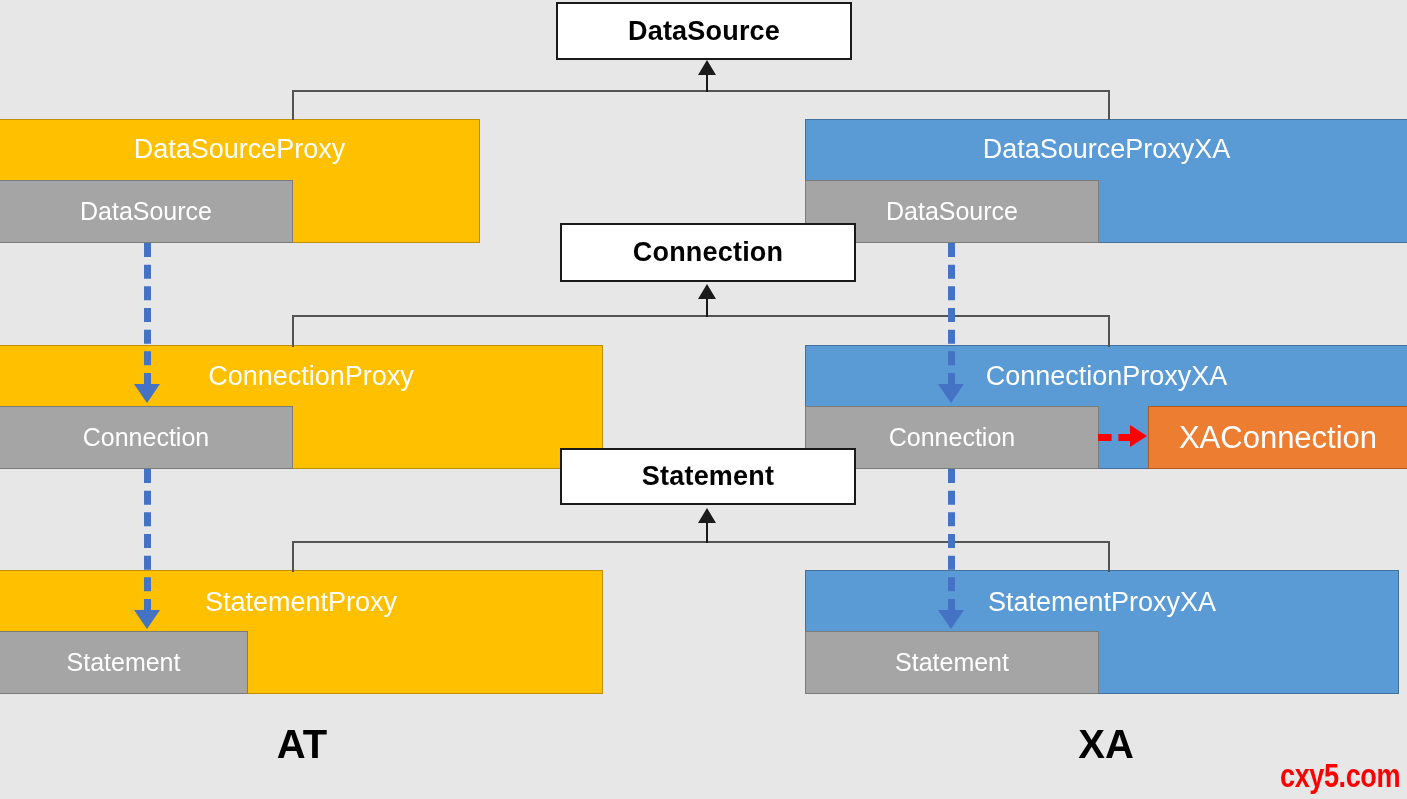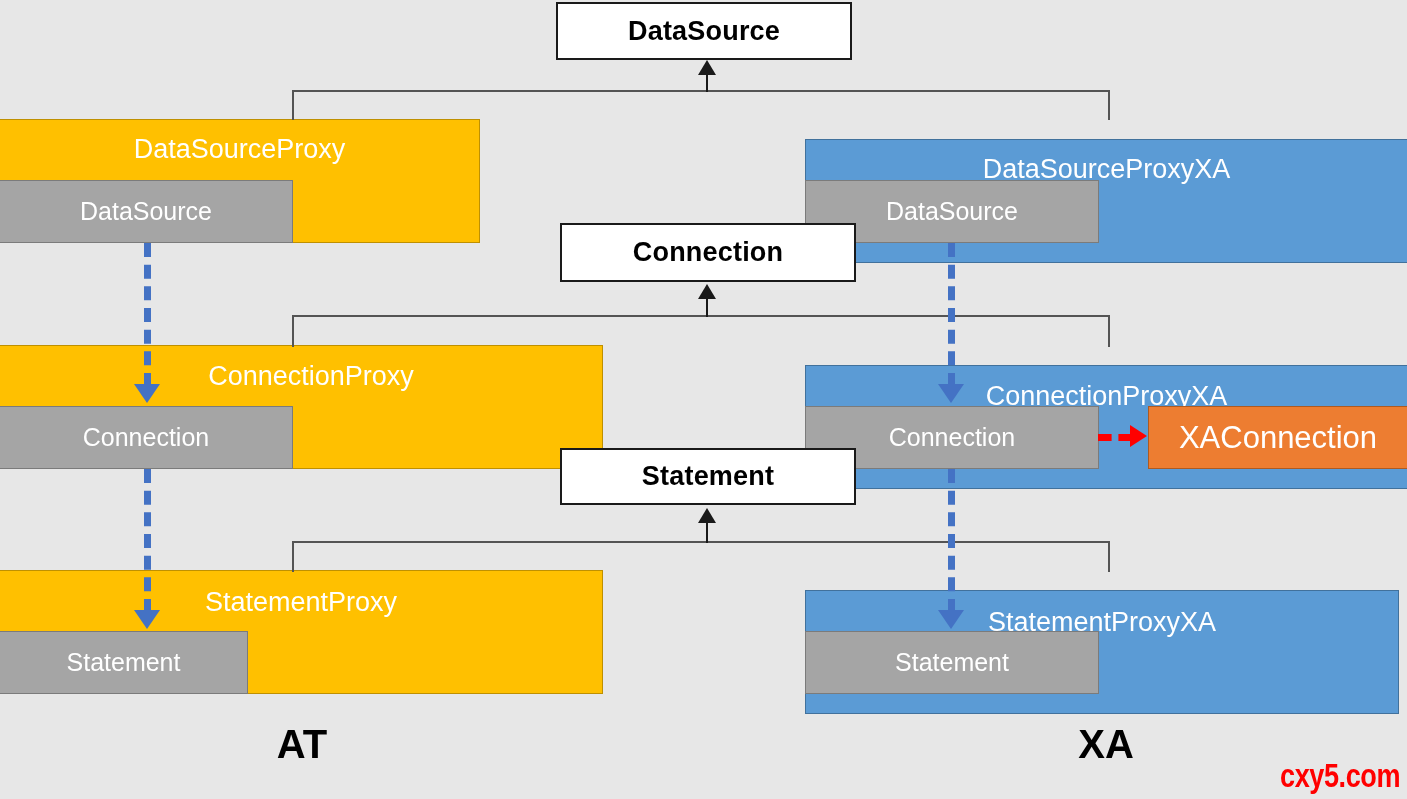--- a/index.html
+++ b/index.html
@@ -34,21 +34,21 @@
   }
   .proxy .title{
     position:absolute;left:0;right:0;
     text-align:center;
     color:#FFFFFF;
     font-size:27px;
     font-weight:normal;
     white-space:nowrap;
   }
   .proxy.at{background:#FFC000;border:1px solid #BF9000;}
-  .proxy.xa{background:#5B9BD5;border:1px solid #41719C;margin-top:20px;}
+  .proxy.xa{background:#5B9BD5;border:1px solid #41719C;}
 
   
   .member{
     position:absolute;
     background:#A5A5A5;
     border:1px solid #7B7B7B;
     box-sizing:border-box;
     display:flex;align-items:center;
     color:#FFFFFF;
     font-size:25px;

